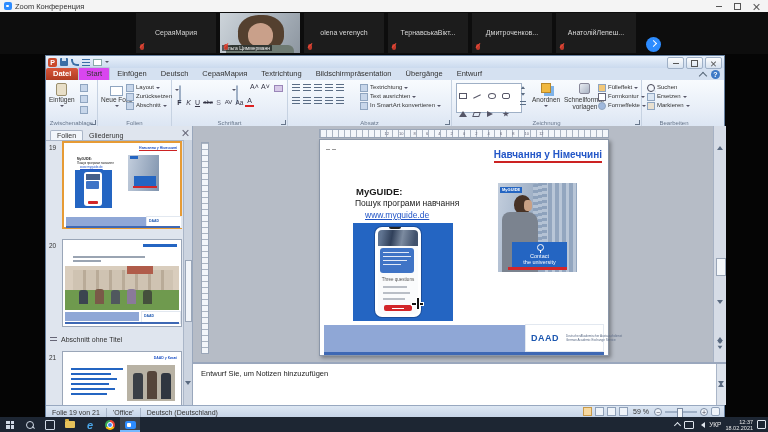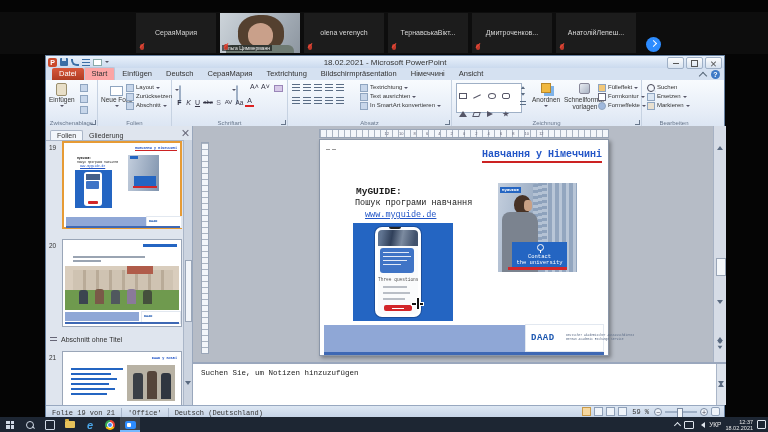--- a/index.html
+++ b/index.html
@@ -1,19 +1,19 @@
 <!DOCTYPE html>
 <html><head>
 <meta charset="utf-8">
 <style>
   html,body{margin:0;padding:0;background:#000;}
   .stage{position:relative;width:768px;height:432px;background:#050505;overflow:hidden;
          font-family:"Liberation Sans",sans-serif;-webkit-font-smoothing:antialiased;}
   .abs{position:absolute;}
-  .nw{white-space:nowrap;font-family:Liberation Mono, monospace;}
+  .nw{white-space:nowrap;}
 
   
   .ztitle{position:absolute;left:0;top:0;width:768px;height:12px;background:#f4f4f4;
           border-bottom:1px solid #d8d8d8;display:flex;align-items:center;}
   .zicon{width:8px;height:8px;margin:0 3px 0 4px;border-radius:2px;background:#2d8cff;position:relative;}
   .zicon::after{content:"";position:absolute;left:2px;top:3px;width:3px;height:2px;background:#fff;border-radius:1px;}
   .ztext{font-size:7.5px;color:#333;}
   .zctrls{position:absolute;right:2px;top:0;height:12px;display:flex;align-items:center;gap:12px;padding-right:6px;}
   .wmin{width:6px;height:1px;background:#555;}
   .wmax{width:5px;height:5px;border:1px solid #555;}
@@ -49,22 +49,22 @@
   .undo{border-bottom:2px solid #3a6ea5;border-left:2px solid #3a6ea5;border-radius:0 0 0 6px;width:6px;height:5px;}
   .lst{background:repeating-linear-gradient(#3a6ea5 0 1px,transparent 1px 3px);height:7px;}
   .slideico{border:1px solid #8aa;background:#fff;width:7px;height:5px;}
   .ddt{width:0;height:0;border:2.5px solid transparent;border-top-color:#556;margin-top:2px;}
   .pctrls{position:absolute;right:2px;top:1px;display:flex;gap:2px;z-index:2;}
   .pcb{width:15px;height:10px;background:linear-gradient(#fdfdfd,#d7e2ef);border:1px solid #9fb0c6;border-radius:2px;
        display:flex;align-items:center;justify-content:center;}
 
   .ptabs{position:absolute;left:0;top:12px;width:100%;height:12px;background:#d5e1f1;display:flex;align-items:flex-end;}
   .ptab{font-size:7.5px;color:#333;padding:1px 7px 1px 7px;line-height:10px;}
-  .ptab.datei{background:linear-gradient(#d8573a,#b03c22);color:#fff;margin-left:6px;border-radius:2px 2px 0 0;}
-  .ptab.active{background:#fca5a5;border:1px solid #b9c7da;border-bottom:none;border-radius:2px 2px 0 0;}
+  .ptab.datei{background:linear-gradient(#d8573a,#b03c22);color:#fff;margin-left:0;border-radius:2px 2px 0 0;font-weight:bold;}
+  .ptab.active{background:#d946ef;border:1px solid #b9c7da;border-bottom:none;border-radius:2px 2px 0 0;}
   .ribhelp{position:absolute;right:4px;top:2px;display:flex;gap:5px;align-items:center;}
   .chev{width:5px;height:5px;border-left:1.5px solid #567;border-top:1.5px solid #567;transform:rotate(45deg);margin-top:2px;}
   .helpq{width:9px;height:9px;border-radius:50%;background:#3d79c6;color:#fff;font-size:7px;font-weight:bold;
          text-align:center;line-height:9px;}
 
   .ribbon{position:absolute;left:0;top:24px;width:100%;height:46px;
           background:linear-gradient(#f8fbfe,#e6edf7 70%,#dce6f3);border-bottom:1px solid #b4c3d8;
           display:flex;}
   .rgroup{position:relative;height:100%;border-right:1px solid #c6d2e2;padding:2px 3px;box-sizing:border-box;flex:none;}
   .glabel{position:absolute;left:0;right:0;bottom:0;text-align:center;font-size:6px;color:#68778c;}
@@ -193,20 +193,29 @@
   .trmon{width:8px;height:6px;border:1px solid #dfe5ec;border-radius:1px;}
   .trspk{width:0;height:0;border:3px solid transparent;border-right:4px solid #dfe5ec;}
   .clock{text-align:right;font-size:5.5px;color:#e8e8e8;line-height:6px;}
   .tract{width:7px;height:7px;border:1px solid #dfe5ec;border-radius:1px;}
 </style>
 </head>
 <body>
 
 <div class="stage">
 
+  <div class="ztitle">
+    <span class="zicon"></span>
+    <span class="ztext">Zoom Конференция</span>
+    <span class="zctrls">
+      <span class="wmin"></span>
+      <span class="wmax"></span>
+      <span class="wclose"></span>
+    </span>
+  </div>
 
   <div class="vstrip">
     <div class="vtile" style="left:136px;">
       <div class="vname">СераяМария</div>
       <span class="mic"></span>
     </div>
     <div class="vtile webcam" style="left:220px;">
       <span class="hair"></span>
       <span class="face"></span>
       <span class="shoulders"></span>
@@ -236,21 +245,20 @@
 
     <div class="ptitle">
       <span class="qat">
         <span class="pplogo">P</span>
         <span class="qico disk"></span>
         <span class="qico undo"></span>
         <span class="qico lst"></span>
         <span class="qico slideico"></span>
         <span class="ddt"></span>
       </span>
-      <span class="pttext">18.02.2021 - Microsoft PowerPoint</span>
       <span class="pctrls">
         <span class="pcb">
             <span class="wmin"></span>
           </span>
         <span class="pcb">
             <span class="wmax"></span>
           </span>
         <span class="pcb">
             <span class="wclose" style="transform:scale(.8);"></span>
           </span>
@@ -258,22 +266,22 @@
     </div>
 
     <div class="ptabs">
       <span class="ptab datei">Datei</span>
       <span class="ptab active">Start</span>
       <span class="ptab">Einfügen</span>
       <span class="ptab">Deutsch</span>
       <span class="ptab">СераяМария</span>
       <span class="ptab">Textrichtung</span>
       <span class="ptab">Bildschirmpräsentation</span>
-      <span class="ptab">Німеччині</span>
-      <span class="ptab">Ansicht</span>
+      <span class="ptab">Übergänge</span>
+      <span class="ptab">Entwurf</span>
       <span class="ribhelp">
         <span class="chev"></span>
         <span class="helpq">?</span>
       </span>
     </div>
 
     <div class="ribbon">
 
       <div class="rgroup" style="width:52px;">
         <span class="bigbtn">
@@ -582,21 +590,21 @@
         <span class="abs" style="left:3px;top:178px;"><span class="tri-d"></span></span>
         <span class="abs" style="left:3px;top:194px;"><span class="tri-u" style="transform:scale(.8);"></span><span class="tri-u" style="transform:scale(.8);margin-top:-2px;display:block;"></span></span>
         <span class="abs" style="left:3px;top:214px;">
             <span class="tri-d" style="transform:scale(.8);display:block;"></span>
             <span class="tri-d" style="transform:scale(.8);margin-top:-2px;display:block;"></span>
           </span>
       </div>
     </div>
 
     <div class="notes">
-      <span class="notestxt nw">Suchen Sie, um Notizen hinzuzufügen</span>
+      <span class="notestxt nw">Entwurf Sie, um Notizen hinzuzufügen</span>
       <span class="nscroll">
         <span class="abs" style="left:1px;top:2px;"><span class="tri-u" style="transform:scale(.7);"></span></span>
         <span class="abs" style="left:1px;bottom:2px;"><span class="tri-d" style="transform:scale(.7);"></span></span>
       </span>
     </div>
 
     <div class="pstatus">
       <span class="stext nw">Folie 19 von 21</span>
       <span class="sdiv"></span>
       <span class="stext nw">'Office'</span>

